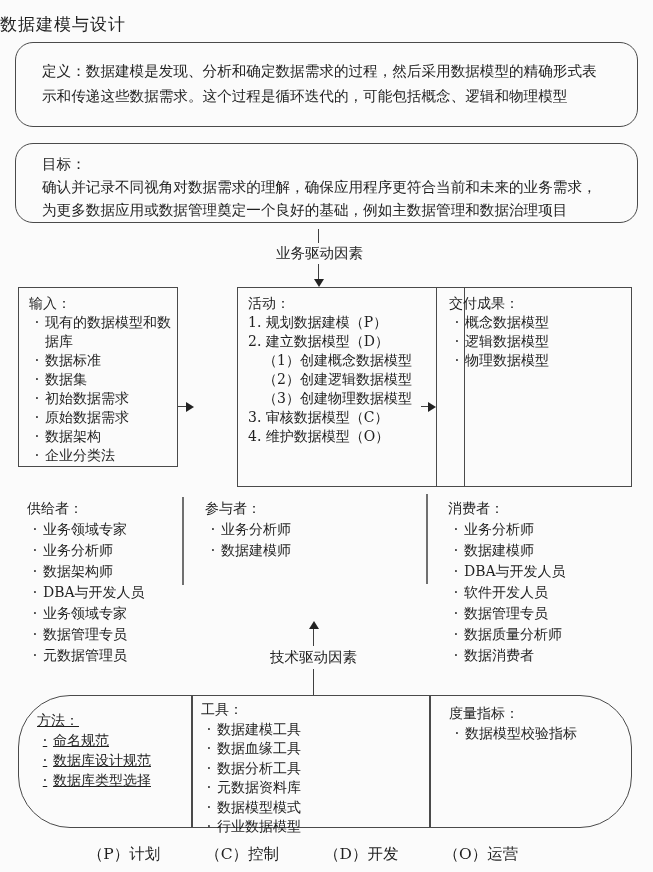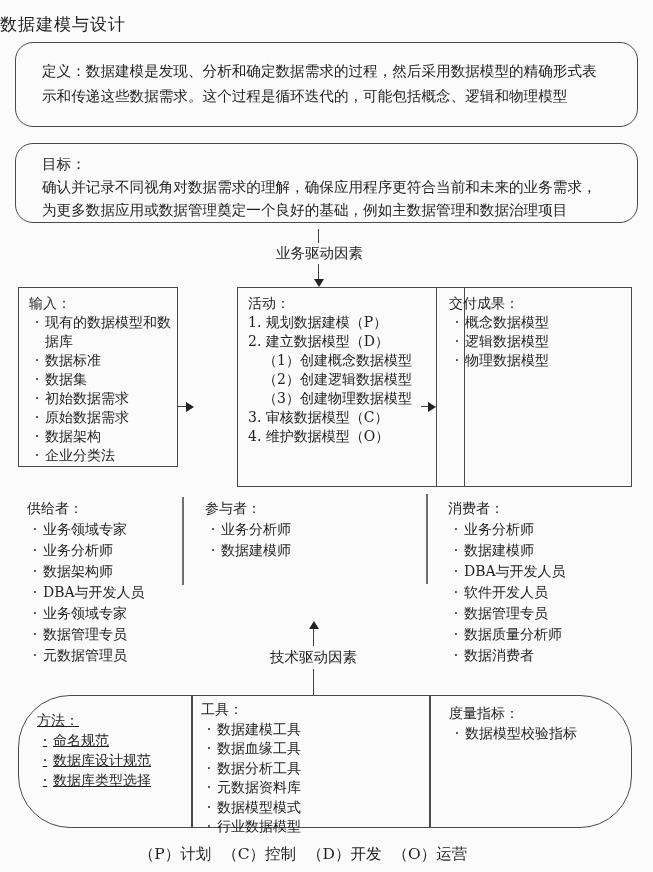--- a/index.html
+++ b/index.html
@@ -57,21 +57,21 @@
   .bottom-box{left:18px;top:695px;width:614px;height:133px;border-radius:52px;}
   .bb-divider{position:absolute;top:0;height:100%;width:1.5px;background:#4a4a4a;}
   .bb-div1{left:172px;}
   .bb-div2{left:410px;}
   .bb-col{position:absolute;font-size:14px;line-height:20px;}
   .bb-methods{left:18px;top:14px;width:148px;text-decoration:underline;}
   .bb-tools{left:182px;top:4px;width:220px;line-height:19.5px;}
   .bb-metrics{left:430px;top:7px;width:170px;}
   
   .legend{position:absolute;left:0;top:844px;width:606px;text-align:center;font-size:15.5px;}
-  .legend span{margin:0 3px;white-space:nowrap;text-align:center;}
+  .legend span{margin:0 20px;white-space:nowrap;text-align:center;}
   .watermark{position:absolute;right:6px;top:848px;font-size:15px;color:#b9b9b9;white-space:nowrap;}
 </style>
 </head>
 <body>
 
 <div class="canvas">
 
   <div class="title">数据建模与设计</div>
 
   <section class="rbox def-box">

